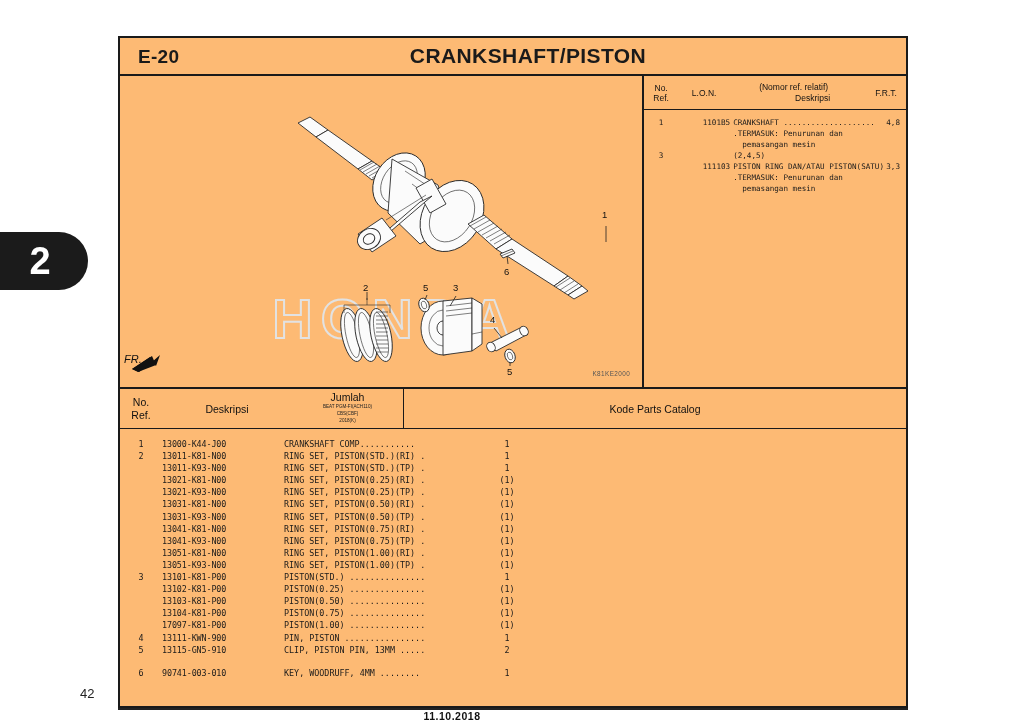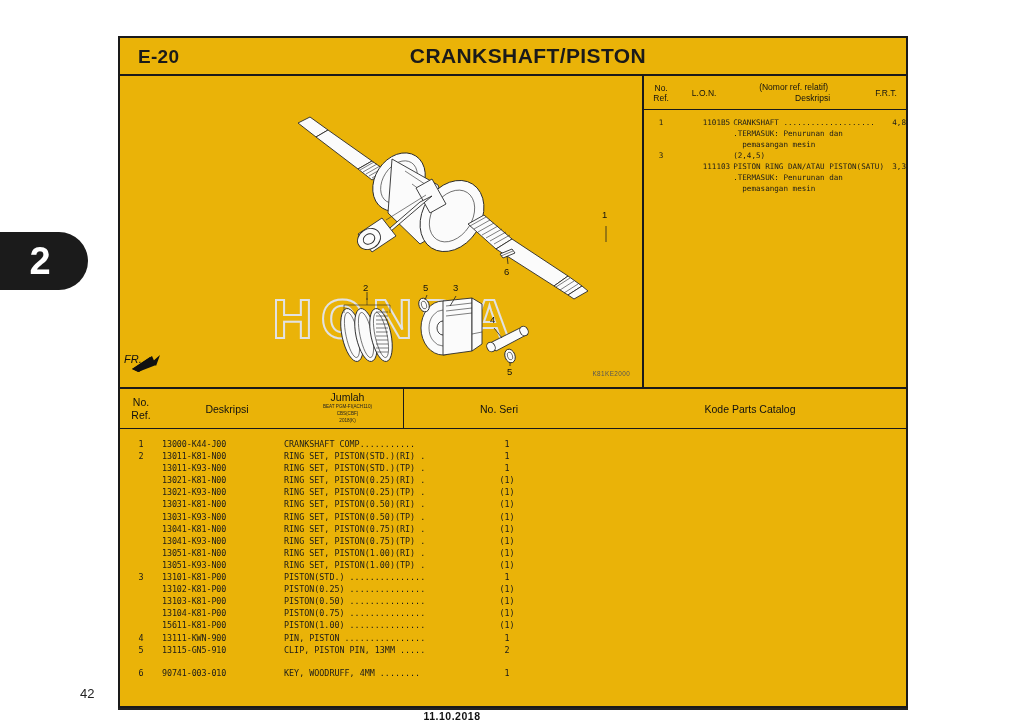--- a/index.html
+++ b/index.html
@@ -40,21 +40,21 @@
     position: absolute; left: 0; top: 710px; width: 904px;
     text-align: center; font-size: 10.5px; font-weight: bold;
     letter-spacing: .5px; color: #111;
   }
 
   
   .frame {
     position: absolute; left: 118px; top: 36px;
     width: 790px; height: 672px;
     border: 2px solid #1a1a1a;
-    background: #eab308;
+    background: #fdba74;
   }
 
   
   .title-bar {
     position: relative; height: 38px;
     border-bottom: 2px solid #1a1a1a;
     display: flex; align-items: center;
   }
   .title-code {
     position: absolute; left: 18px; top: 8px;
@@ -101,21 +101,21 @@
   .frt-h-desk .l2 { text-align: center; }
   .frt-h-frt {
     width: 40px; display: flex; align-items: center; justify-content: center;
   }
 
   .frt-rows { padding-top: 7px; font-family: "DejaVu Sans Mono", monospace; }
   .frt-row { display: flex; font-size: 7.6px; line-height: 1.45; }
   .frt-c-ref { width: 34px; text-align: center; }
   .frt-c-lon { width: 52px; text-align: right; padding-left: 2px; }
   .frt-c-desk { flex: 1; white-space: pre; padding-left: 3px; }
-  .frt-c-frt { width: 22px; text-align: right; padding-right: 0; }
+  .frt-c-frt { width: 22px; text-align: right; padding-right: 6px; }
 
   
   .lower { position: relative; height: 317px; }
   .lower-head {
     display: flex; height: 40px;
     border-bottom: 1.5px solid #1a1a1a;
     font-size: 10.5px; color: #111;
   }
   .lh-ref {
     width: 42px; display: flex; flex-direction: column;
@@ -404,21 +404,20 @@
           <span>No.</span>
           <span>Ref.</span>
         </div>
         <div class="lh-desk">Deskripsi</div>
         <div class="lh-jum">
           <span class="jum-title">Jumlah</span>
           <span class="jum-sub">BEAT PGM-FI(ACH110)</span>
           <span class="jum-sub">CBS(CBF)</span>
           <span class="jum-sub">2018(K)</span>
         </div>
-        <div class="lh-seri">No. Seri</div>
         <div class="lh-kode">Kode Parts Catalog</div>
       </div>
 
       <div class="lower-rows">
         <div class="lrow">
           <div class="lc-ref">1</div>
           <div class="lc-part">13000-K44-J00</div>
           <div class="lc-desk">CRANKSHAFT COMP...........</div>
           <div class="lc-qty">1</div>
         </div>
@@ -501,21 +500,21 @@
           <div class="lc-qty">(1)</div>
         </div>
         <div class="lrow">
           <div class="lc-ref"></div>
           <div class="lc-part">13104-K81-P00</div>
           <div class="lc-desk">PISTON(0.75) ...............</div>
           <div class="lc-qty">(1)</div>
         </div>
         <div class="lrow">
           <div class="lc-ref"></div>
-          <div class="lc-part">15611-K81-P00</div>
+          <div class="lc-part">17097-K81-P00</div>
           <div class="lc-desk">PISTON(1.00) ...............</div>
           <div class="lc-qty">(1)</div>
         </div>
         <div class="lrow">
           <div class="lc-ref">4</div>
           <div class="lc-part">13111-KWN-900</div>
           <div class="lc-desk">PIN, PISTON ................</div>
           <div class="lc-qty">1</div>
         </div>
         <div class="lrow">

